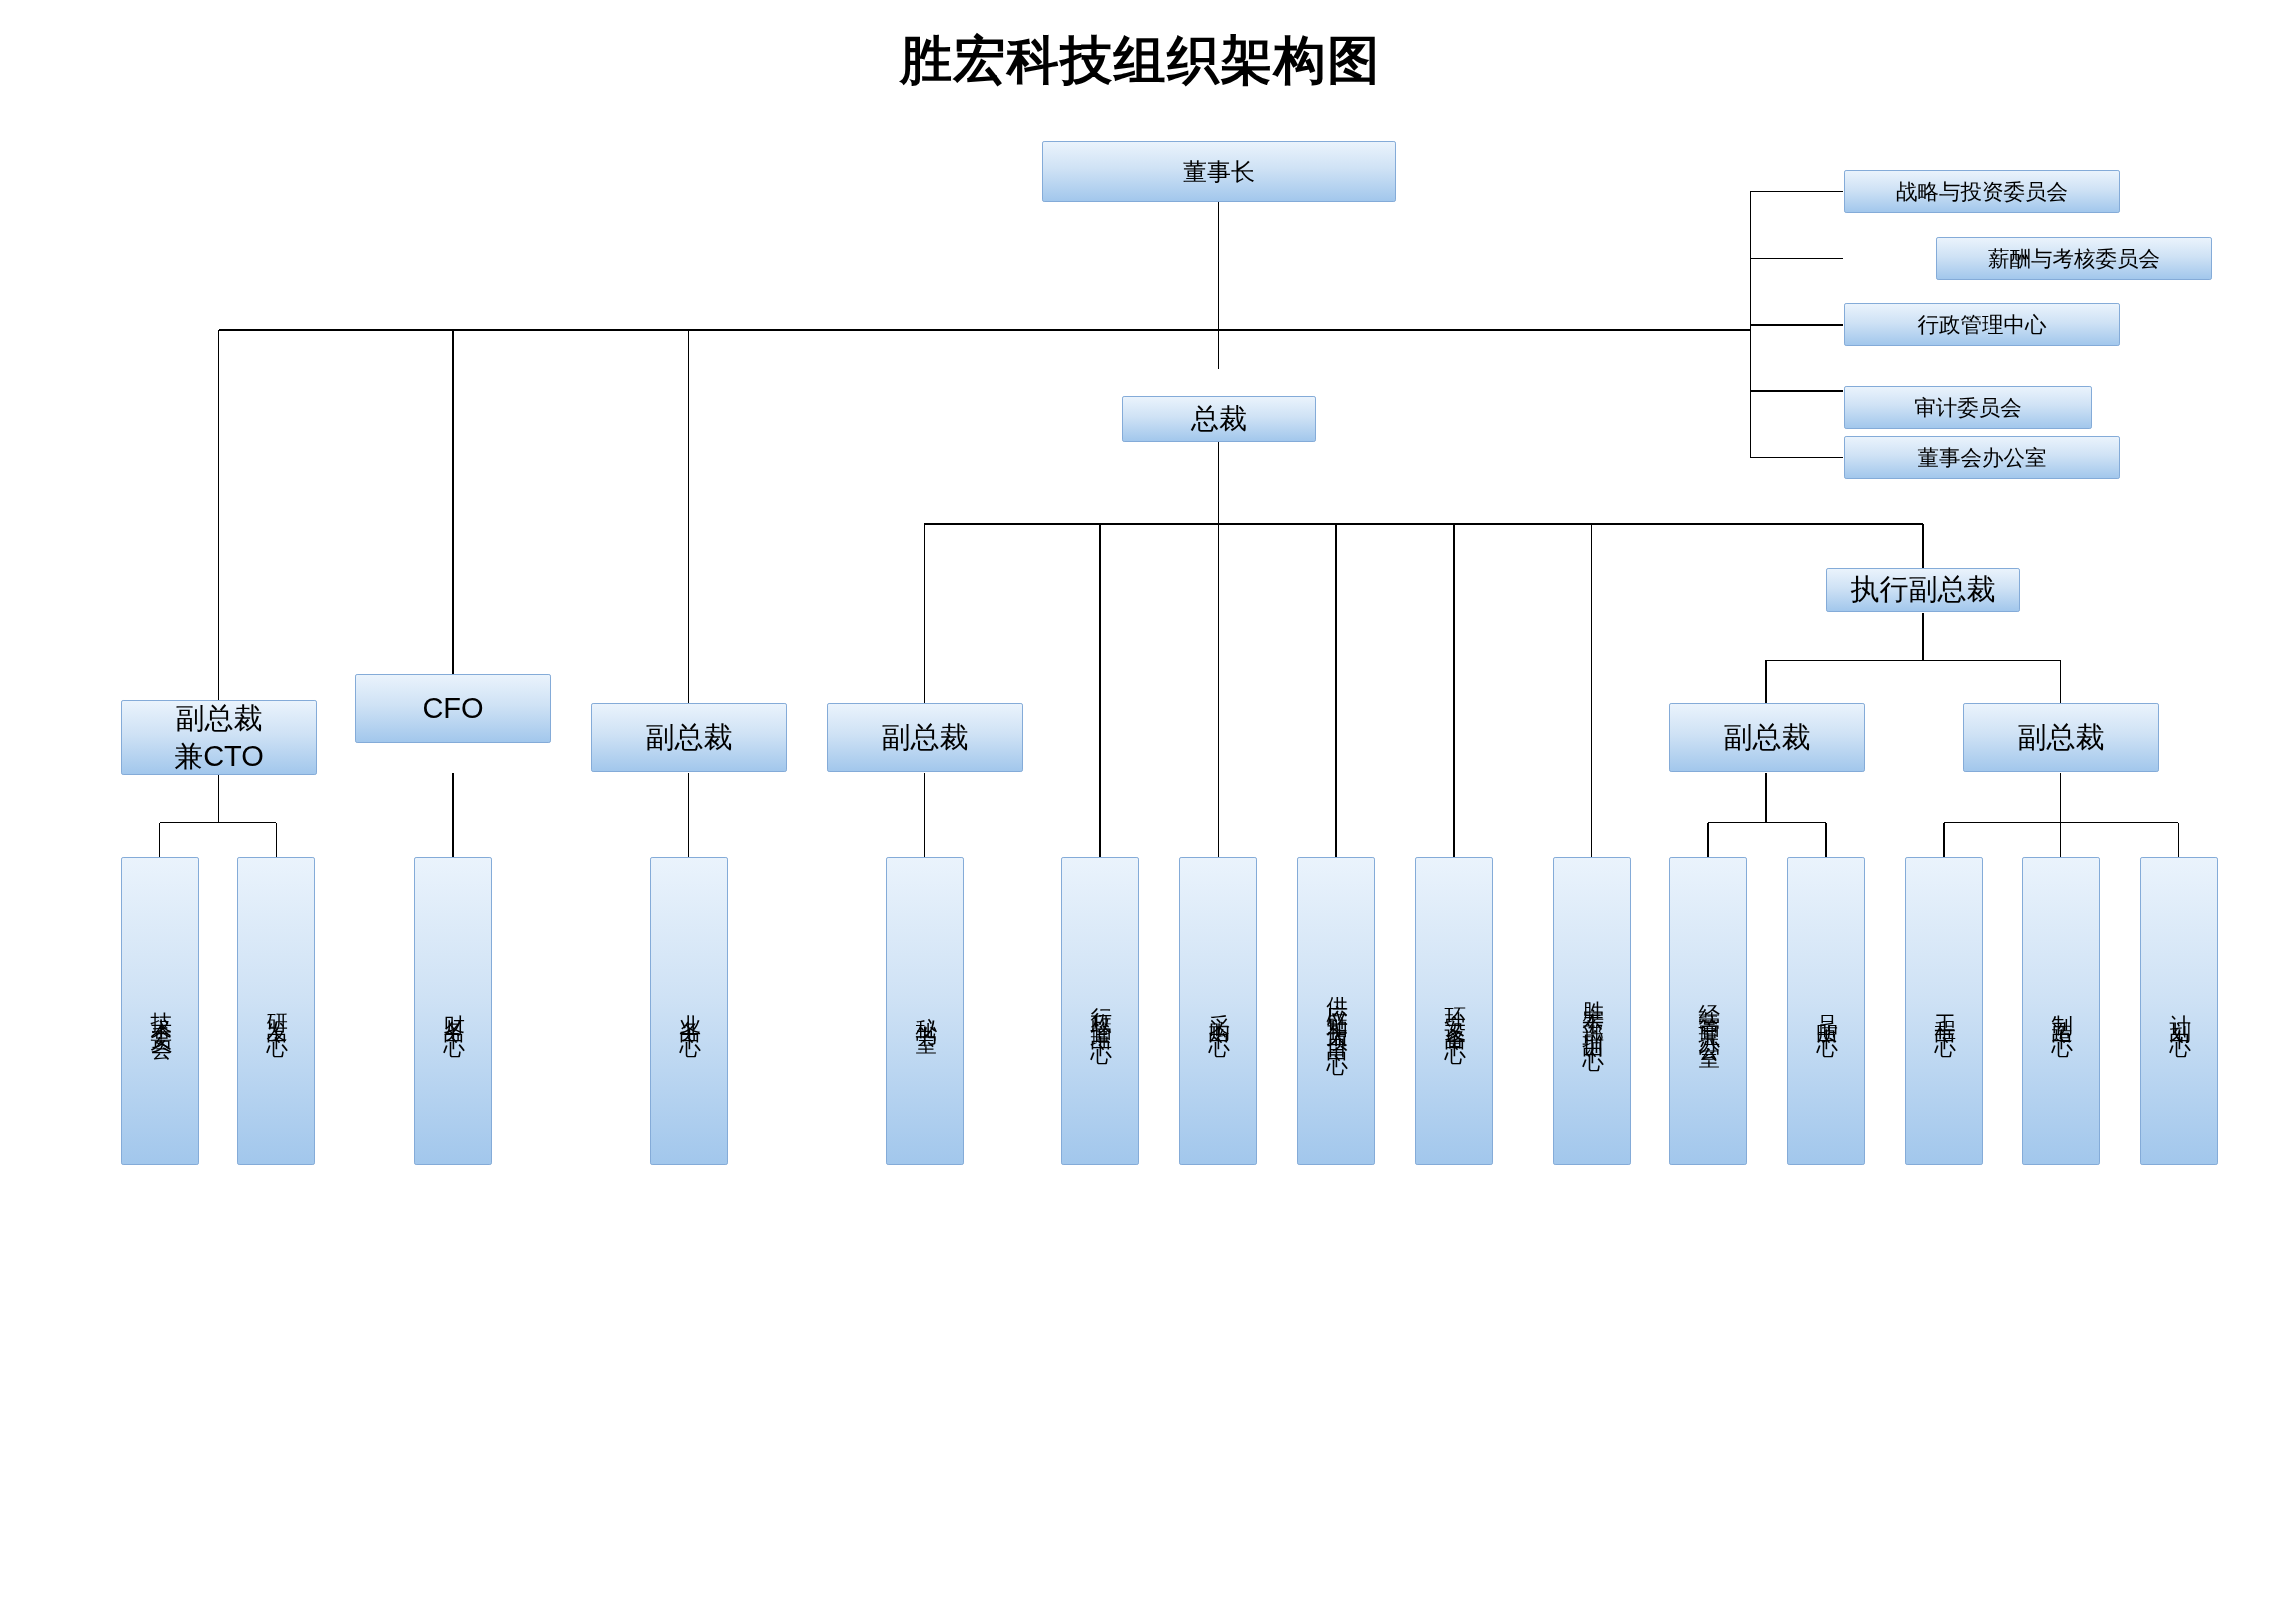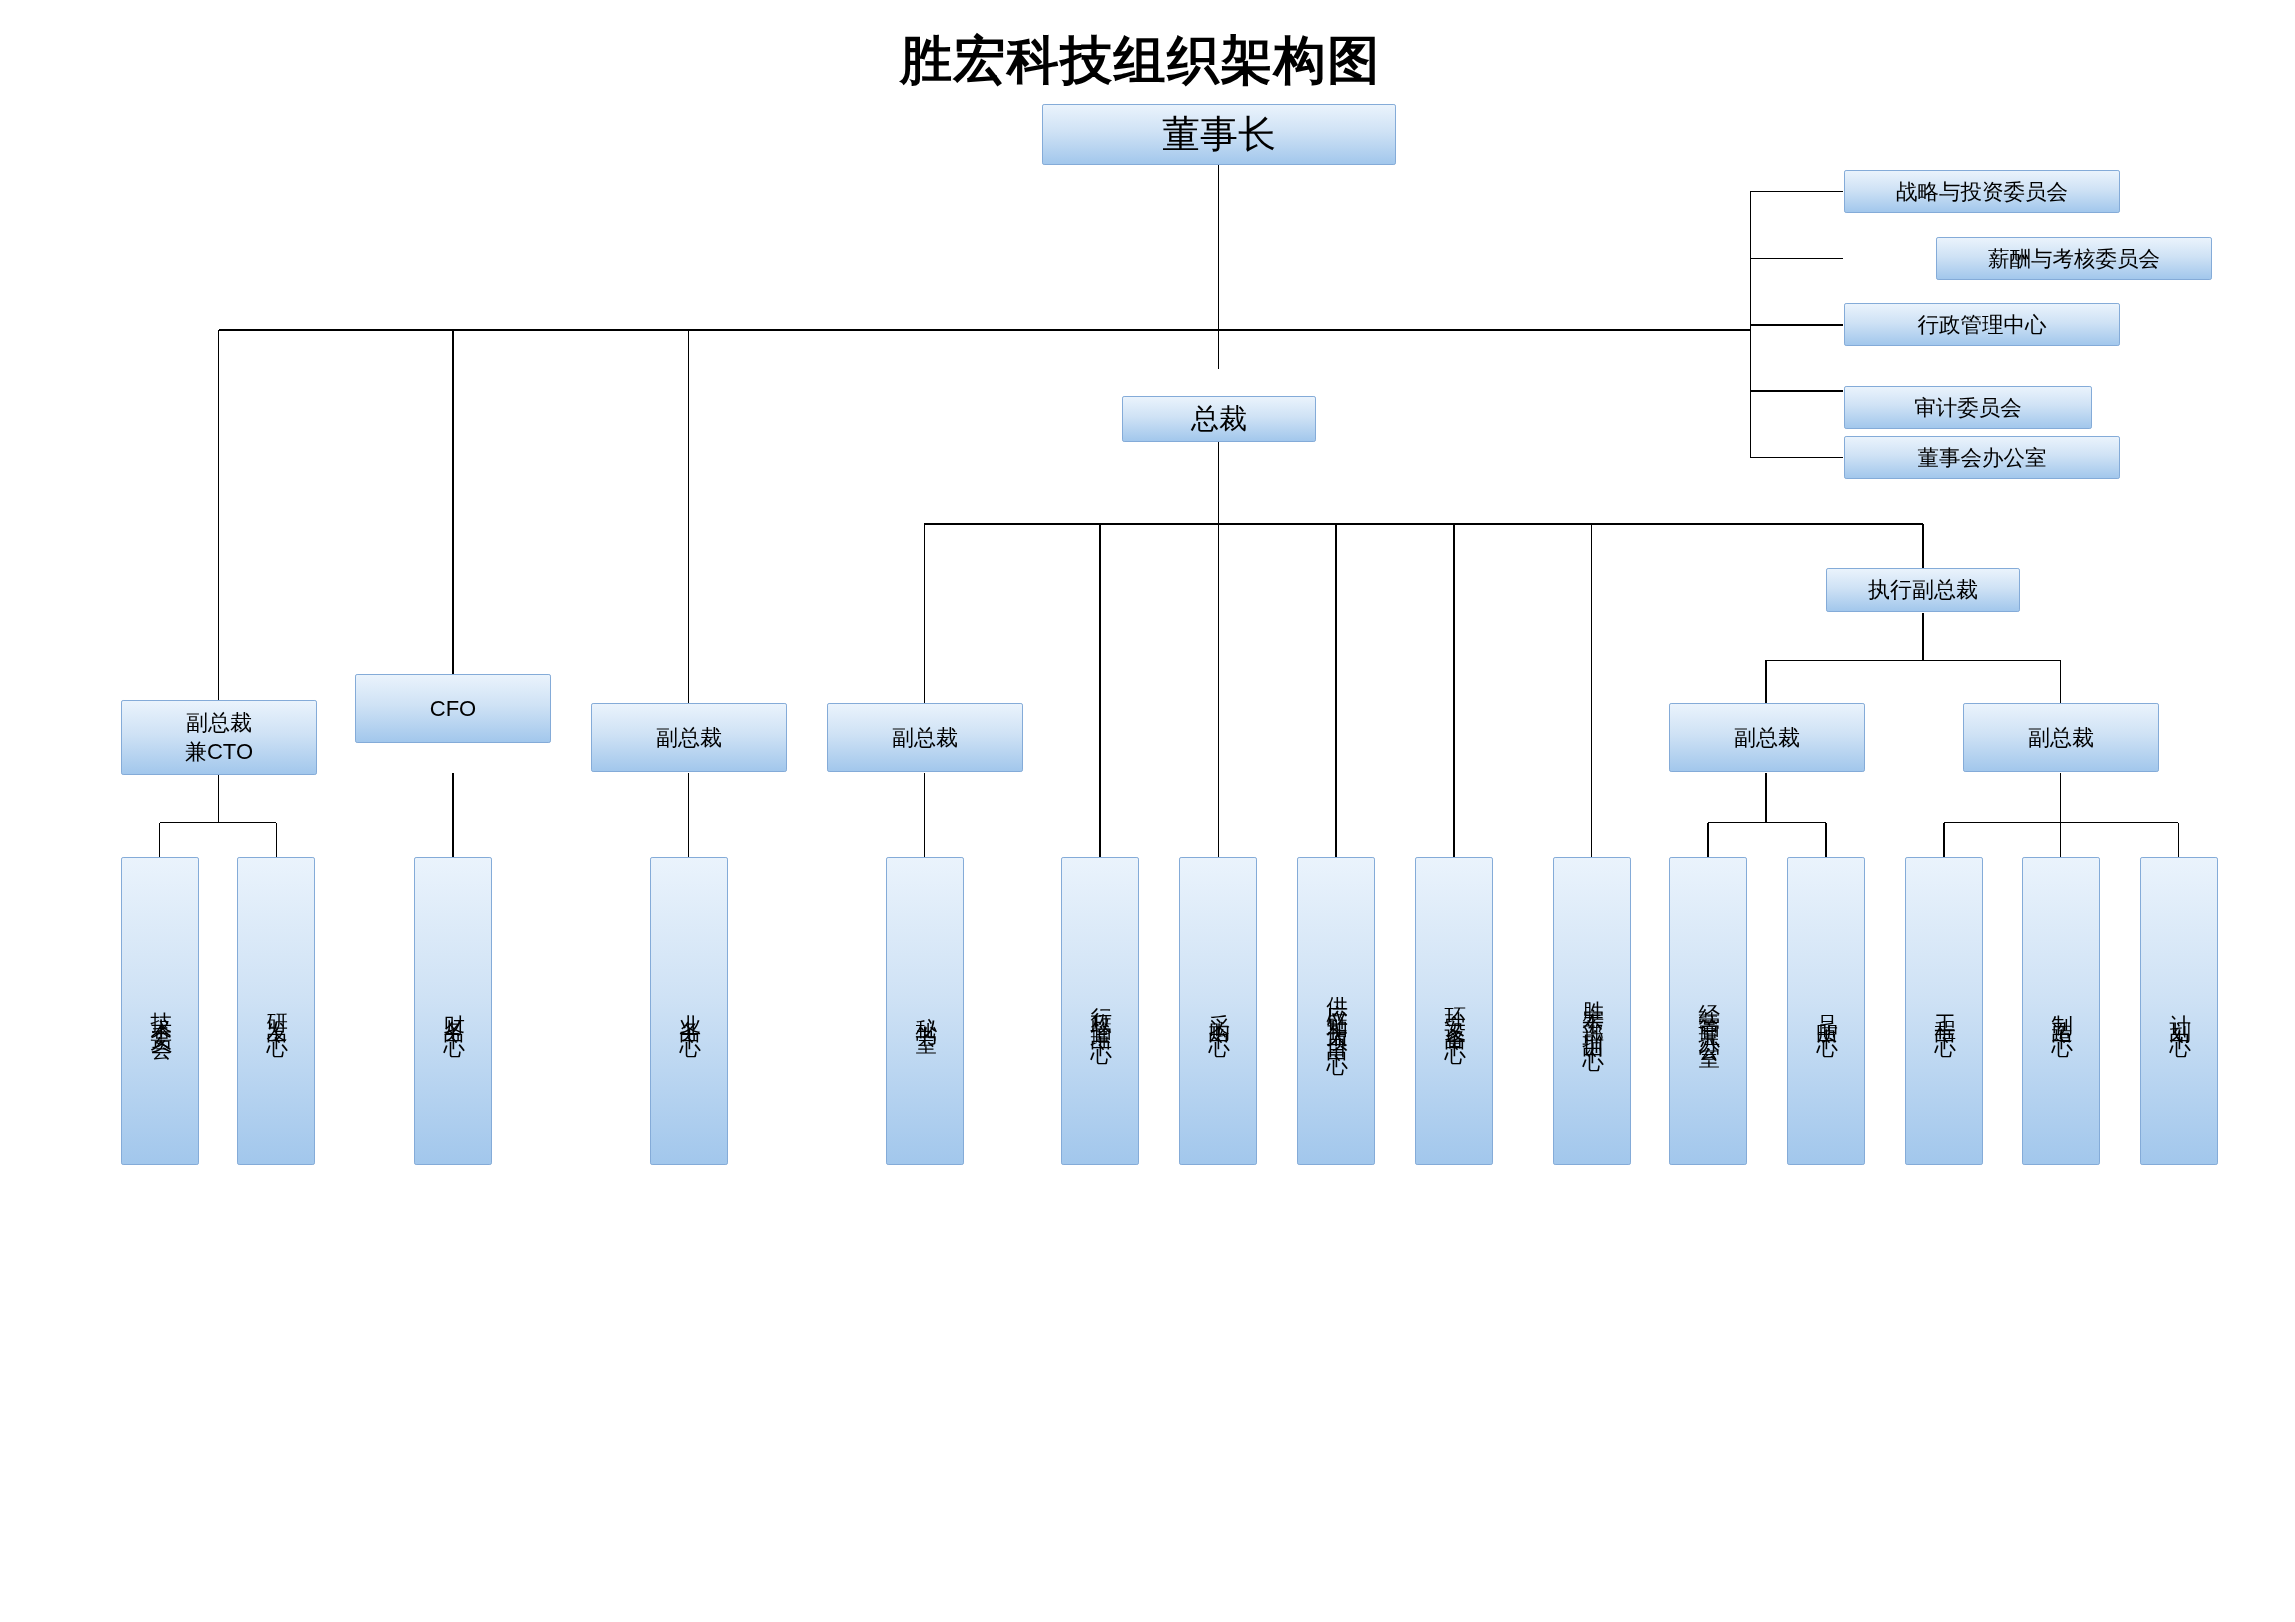--- a/index.html
+++ b/index.html
@@ -25,23 +25,23 @@
     position: absolute;
     border: 1.4px solid #84abd8;
     border-radius: 2.1px;
     background: linear-gradient(180deg, #eaf3fc 0%, #cfe2f5 45%, #a2c7ec 100%);
     display: flex;
     align-items: center;
     justify-content: center;
     text-align: center;
     color: #000;
   }
-  .fs-chair { font-size: 38px; }
+  .fs-chair { font-size: 24px; margin-top: 37px; }
   .fs-pres  { font-size: 28px; margin-top: 27px; }
-  .fs-mid   { font-size: 22px; }
+  .fs-mid   { font-size: 29px; }
   .fs-com   { font-size: 21.5px; }
   .pre { white-space: pre-line; line-height: 1.3; }
   .vtext { font-size: 21.5px; }
   .vtext span {
     writing-mode: vertical-rl;
     text-orientation: upright;
     letter-spacing: 7px;
     line-height: 1;
   }
 </style>

